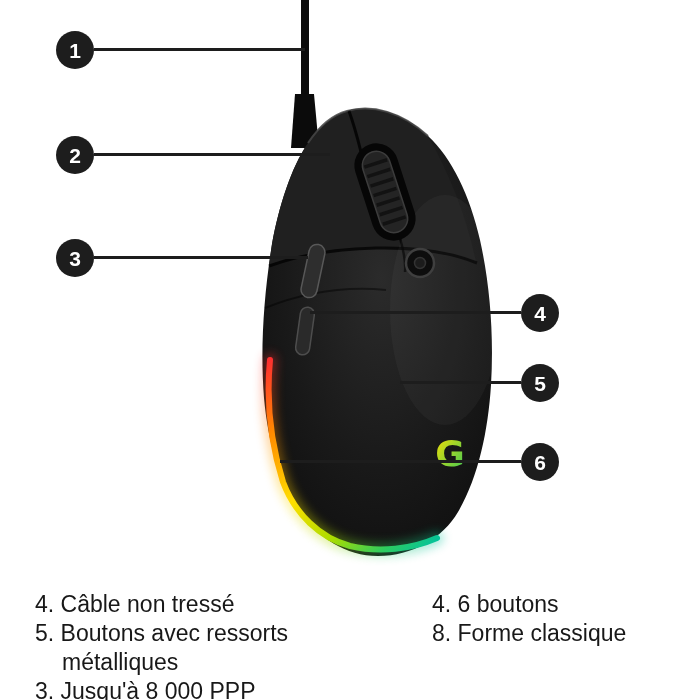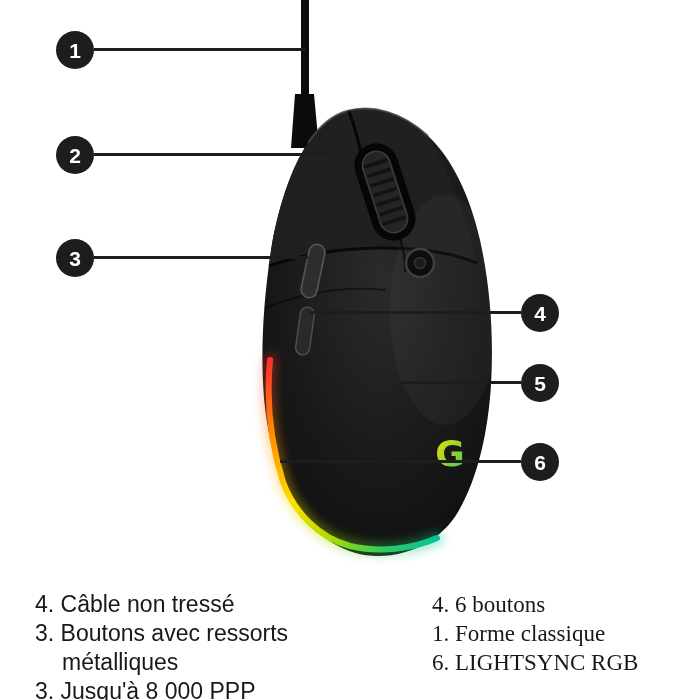--- a/index.html
+++ b/index.html
@@ -39,21 +39,21 @@
     z-index: 2;
   }
   .legend-col {
     position: absolute;
     top: 590px;
     color: #181818;
     font-size: 23px;
     line-height: 29px;
   }
   .legend-col-left { left: 35px; width: 330px; }
-  .legend-col-right { left: 432px; width: 260px; font-family: Liberation Serif, serif; }
+  .legend-col-right { left: 432px; width: 260px; }
   .legend-item {
     padding-left: 27px;
     text-indent: -27px;
   }
 </style>
 </head>
 <body>
 
 <div class="stage">
 
@@ -165,22 +165,21 @@
   </div>
   <div class="callout-line" style="left:400px;top:381px;width:121px;"></div>
 
   <div class="badge" style="left:521px;top:443px;">
     <span class="badge-num">6</span>
   </div>
   <div class="callout-line" style="left:280px;top:460px;width:241px;"></div>
 
   <div class="legend-col legend-col-left">
     <div class="legend-item">4. Câble non tressé</div>
-    <div class="legend-item">3. Boutons avec ressorts métalliques</div>
+    <div class="legend-item">5. Boutons avec ressorts métalliques</div>
     <div class="legend-item">3. Jusqu'à 8 000 PPP</div>
   </div>
   <div class="legend-col legend-col-right">
     <div class="legend-item">4. 6 boutons</div>
-    <div class="legend-item">1. Forme classique</div>
-    <div class="legend-item">6. LIGHTSYNC RGB</div>
+    <div class="legend-item">8. Forme classique</div>
   </div>
 
 </div>
 
 </body></html>

